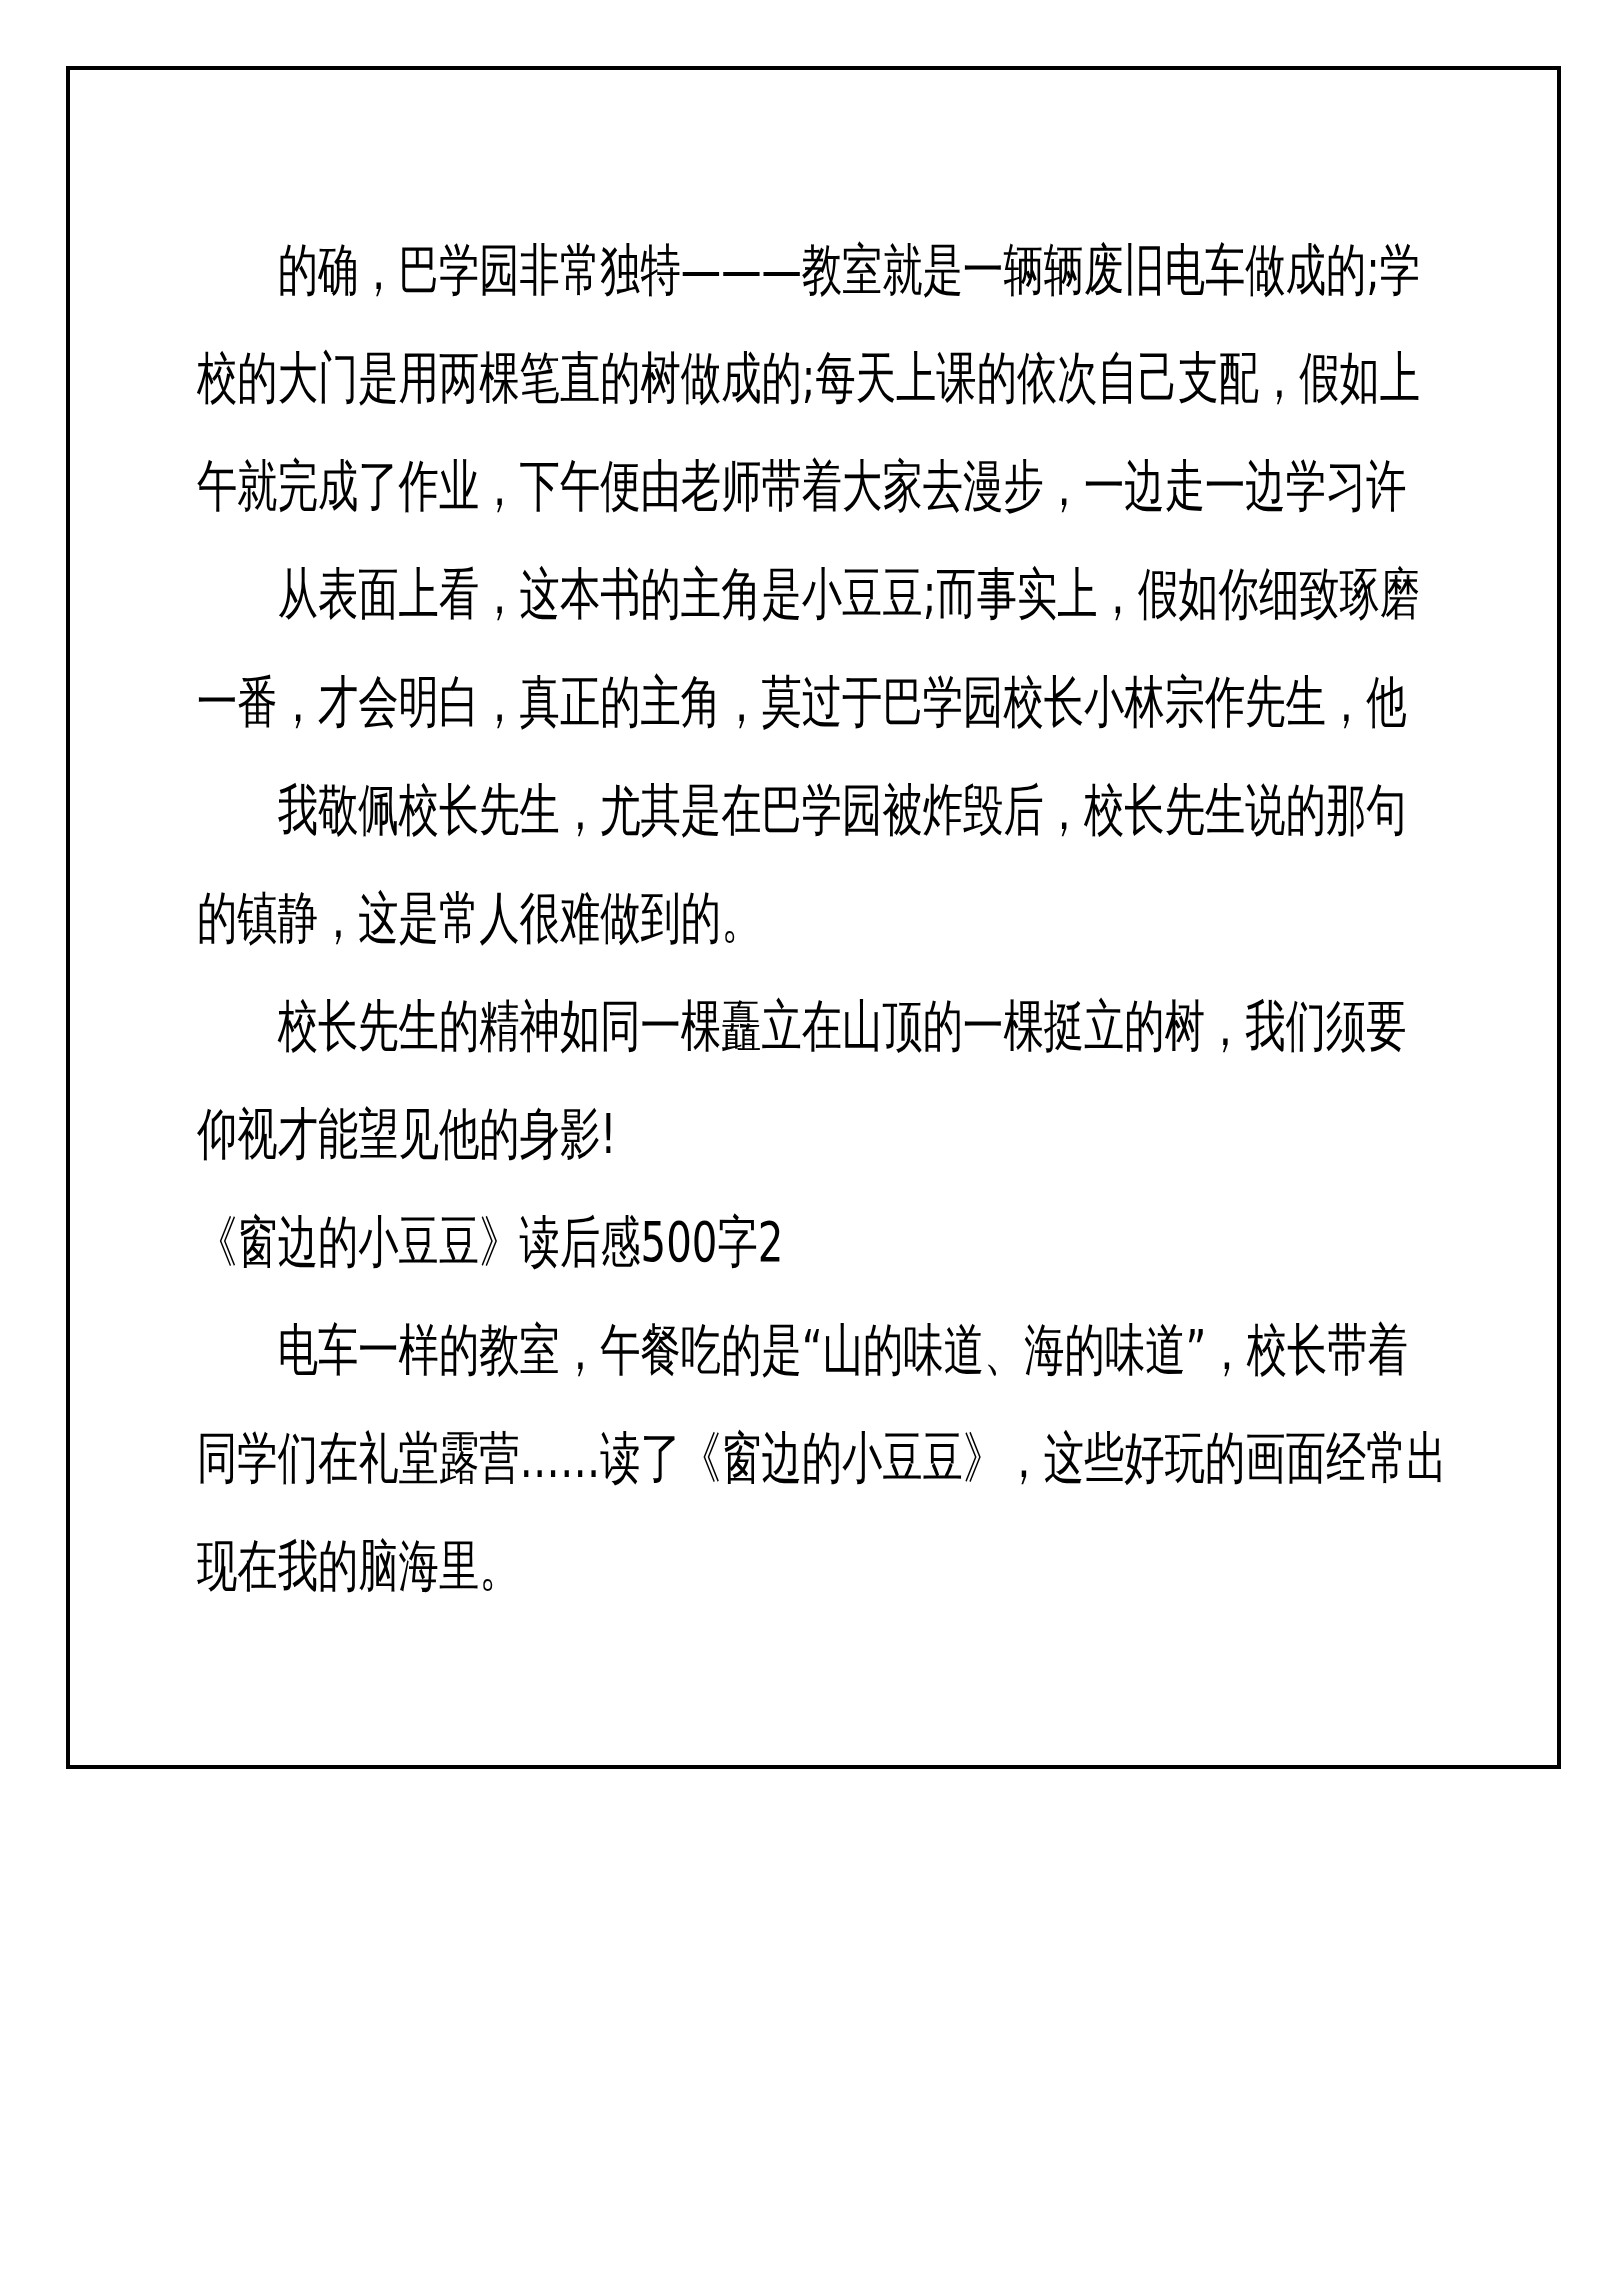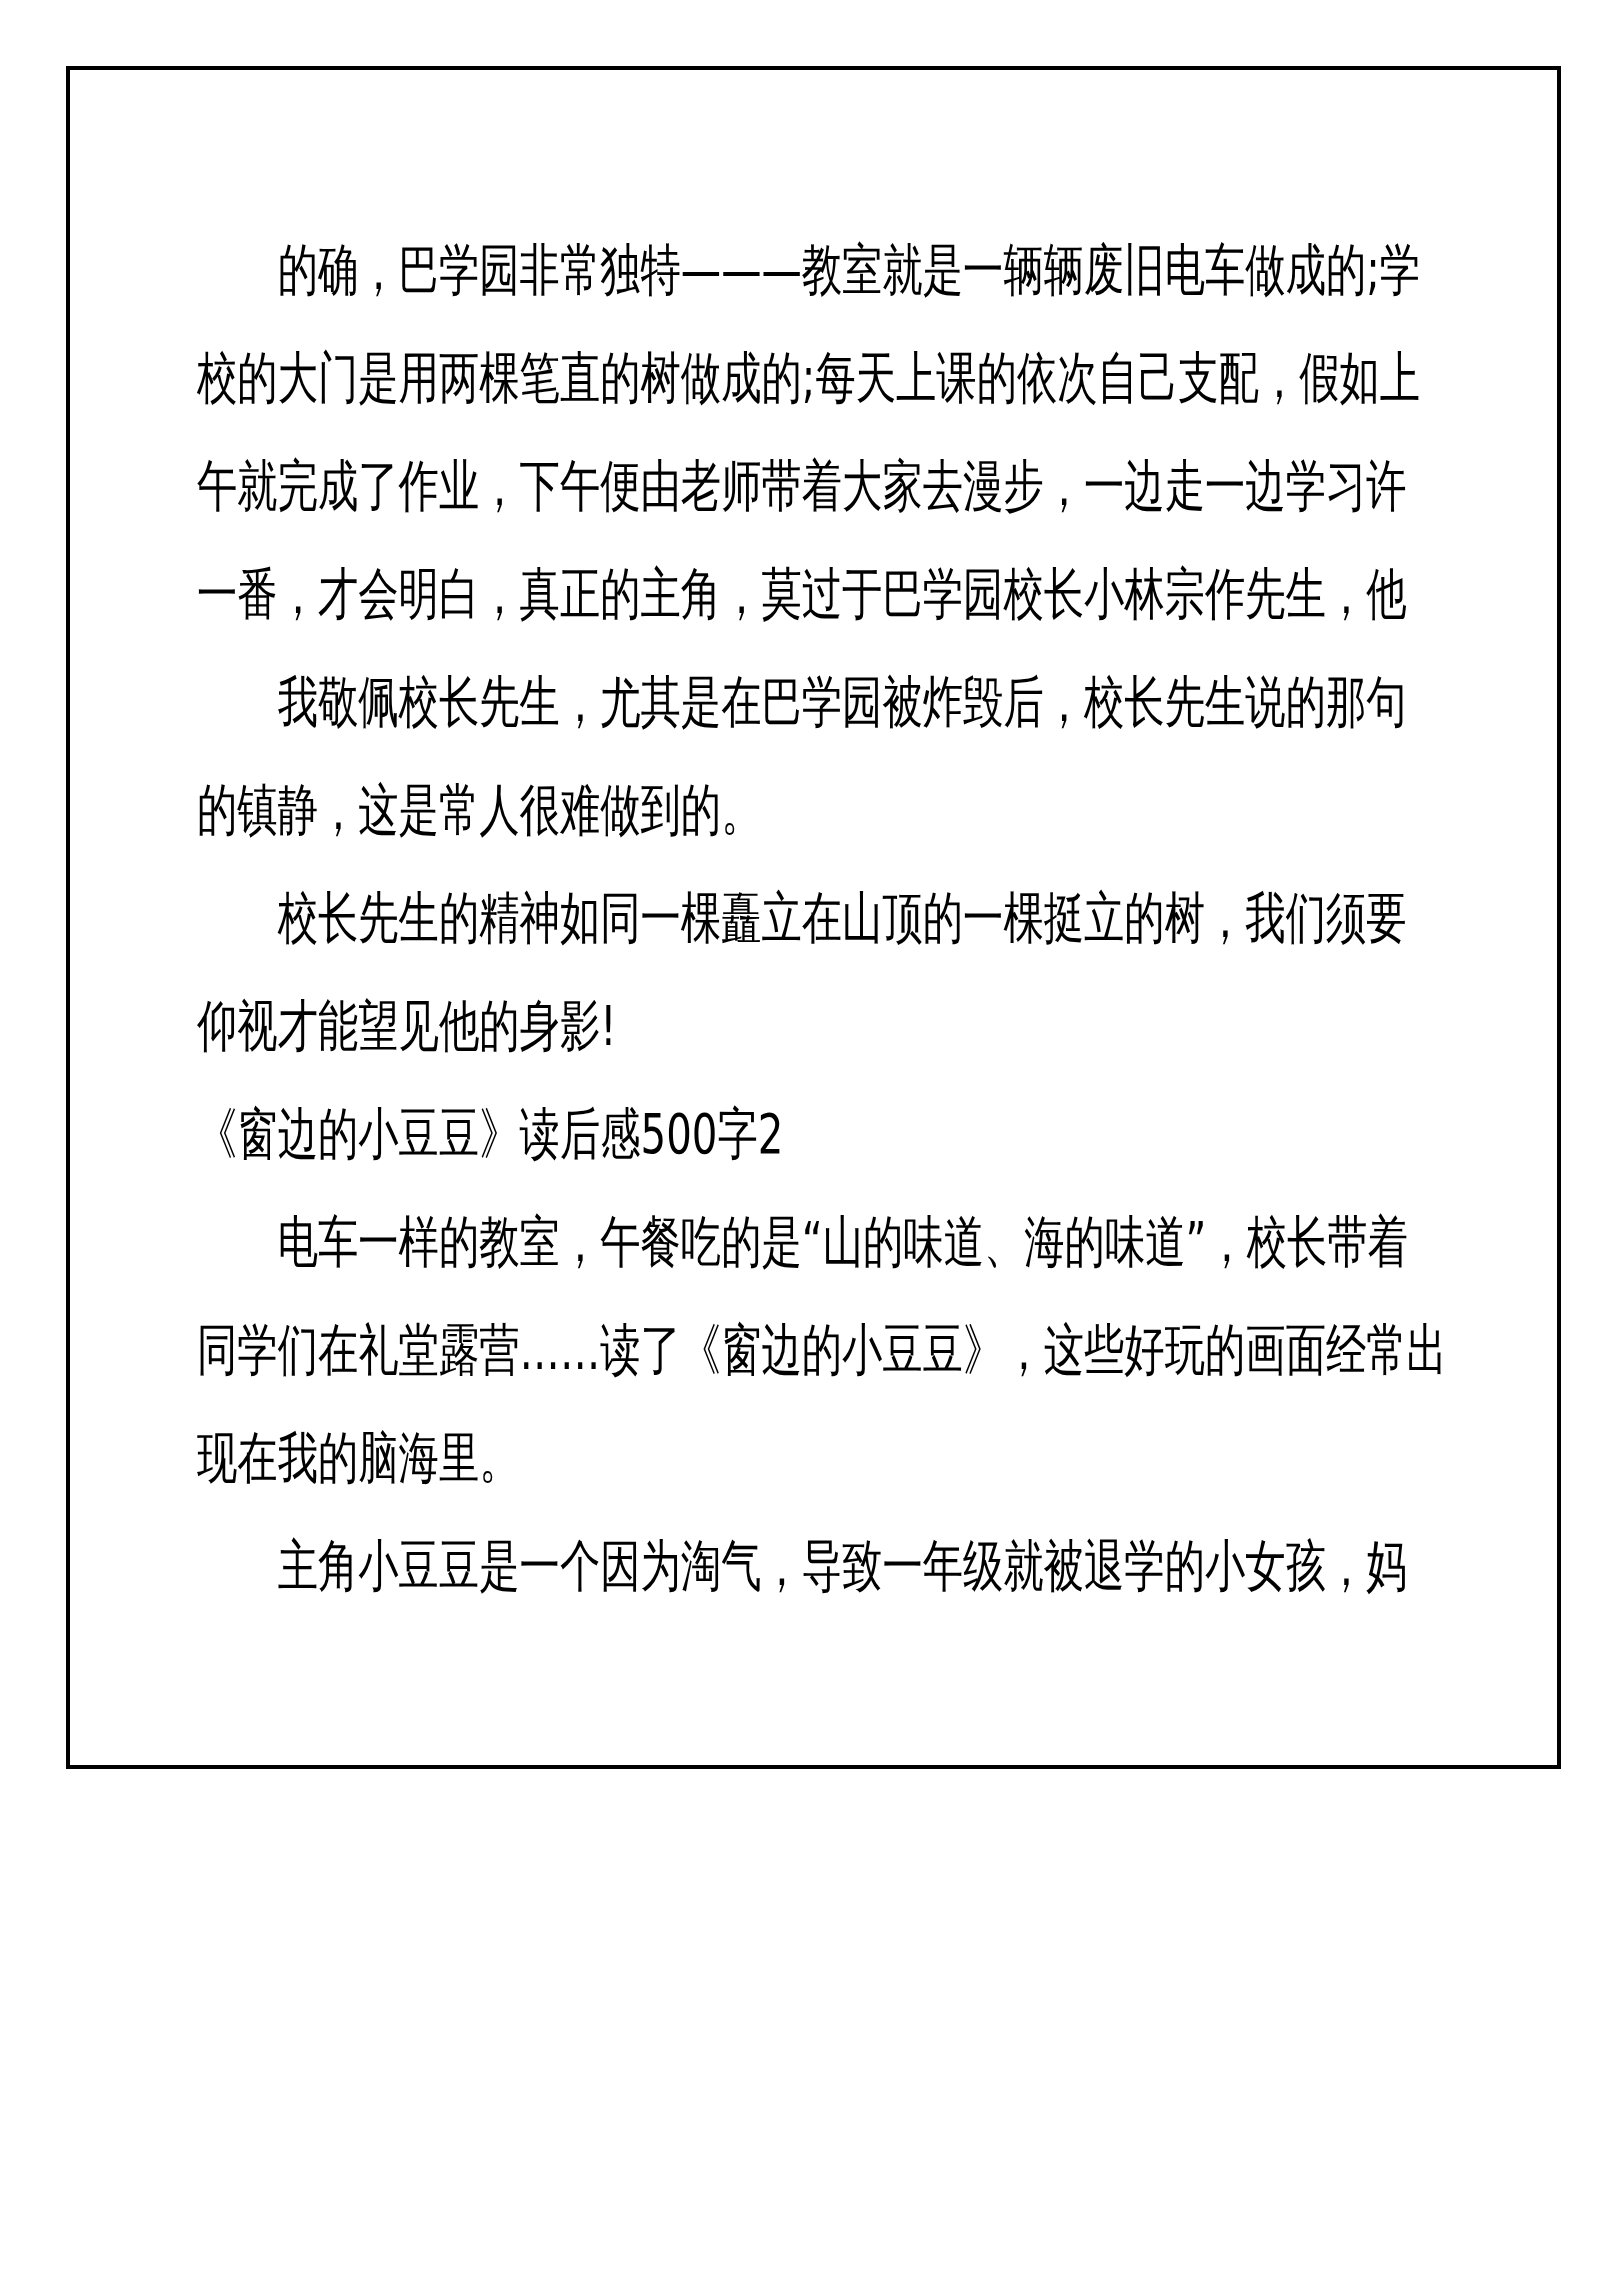--- a/index.html
+++ b/index.html
@@ -63,28 +63,28 @@
 <body>
 
 <div class="canvas">
 
   <div class="frame"></div>
 
   <div class="body-text">
     <div class="line indent"><span class="txt">的确，巴学园非常独特———教室就是一辆辆废旧电车做成的;学</span></div>
     <div class="line"><span class="txt">校的大门是用两棵笔直的树做成的;每天上课的依次自己支配，假如上</span></div>
     <div class="line"><span class="txt">午就完成了作业，下午便由老师带着大家去漫步，一边走一边学习许</span></div>
+    <div class="line indent"><span class="txt">从表面上看，这本书的主角是小豆豆;而事实上，假如你细致琢磨</span></div>
     <div class="line"><span class="txt">一番，才会明白，真正的主角，莫过于巴学园校长小林宗作先生，他</span></div>
     <div class="line indent"><span class="txt">我敬佩校长先生，尤其是在巴学园被炸毁后，校长先生说的那句</span></div>
     <div class="line"><span class="txt">的镇静，这是常人很难做到的。</span></div>
     <div class="line indent"><span class="txt">校长先生的精神如同一棵矗立在山顶的一棵挺立的树，我们须要</span></div>
     <div class="line"><span class="txt">仰视才能望见他的身影!</span></div>
     <div class="line"><span class="txt">《窗边的小豆豆》读后感500字2</span></div>
     <div class="line indent"><span class="txt">电车一样的教室，午餐吃的是“山的味道、海的味道”，校长带着</span></div>
     <div class="line"><span class="txt">同学们在礼堂露营……读了《窗边的小豆豆》，这些好玩的画面经常出</span></div>
     <div class="line"><span class="txt">现在我的脑海里。</span></div>
-    <div class="line indent"><span class="txt">主角小豆豆是一个因为淘气，导致一年级就被退学的小女孩，妈</span></div>
   </div>
 
   <div class="footer">第1页 共1页</div>
 
 </div>
 
 
 </body></html>

